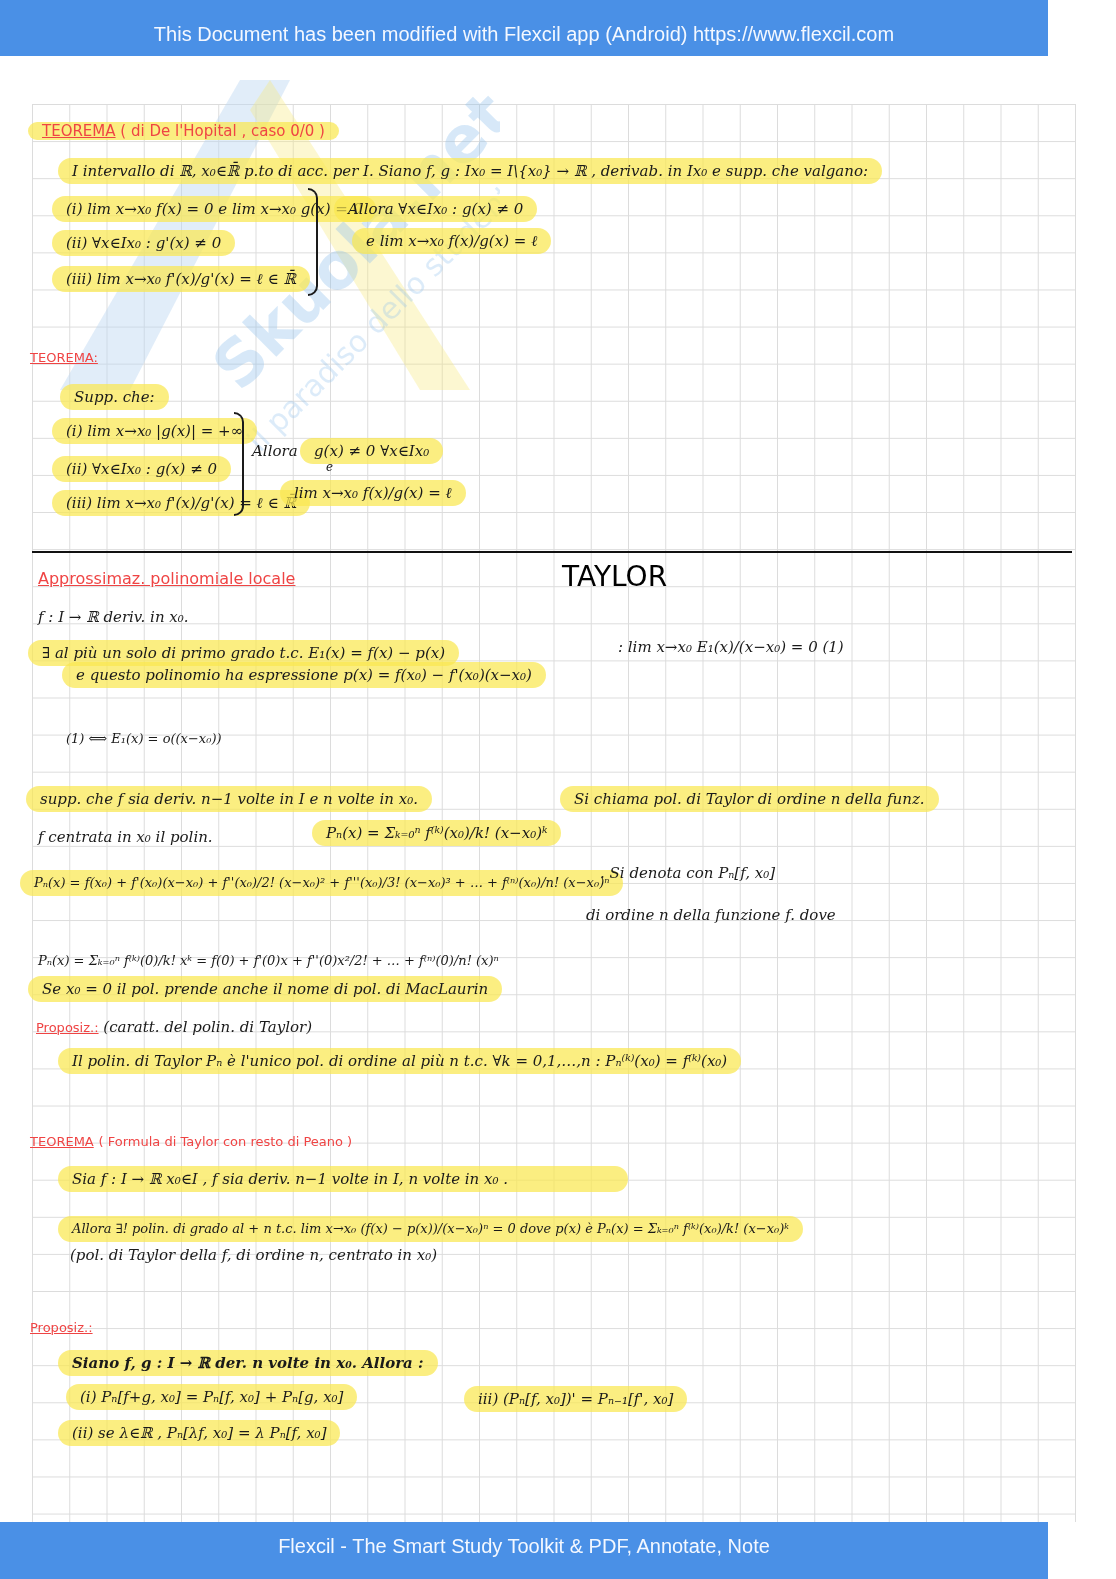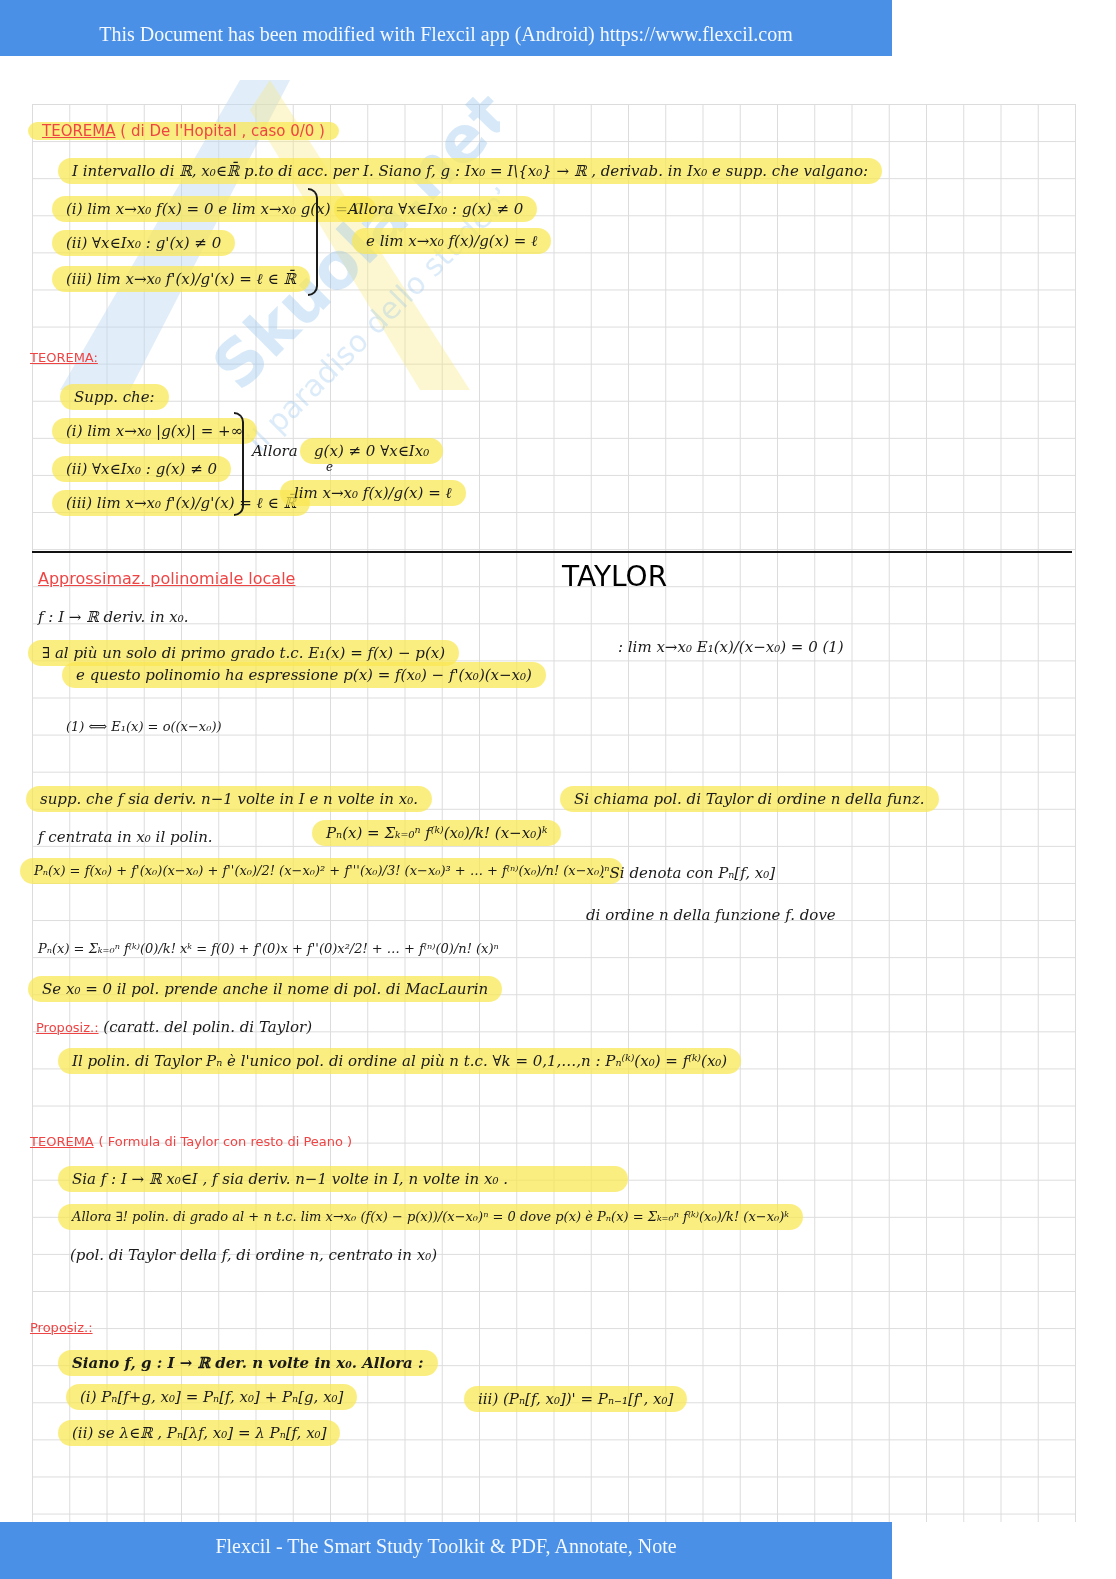--- a/index.html
+++ b/index.html
@@ -1,37 +1,37 @@
 <!DOCTYPE html>
 <html><head>
 <meta charset="utf-8">
 <style>
   html,body{margin:0;padding:0;}
   body{width:1116px;height:1579px;position:relative;background:#ffffff;overflow:hidden;
        font-family:"DejaVu Sans",sans-serif;color:#1a1a1a;}
-  .banner{position:absolute;left:0;width:892px;background:#4a90e6;color:#f4f8ff;
-          font-family:Liberation Serif, serif;font-size:20px;text-align:center;}
+  .banner{position:absolute;left:0;width:1048px;background:#4a90e6;color:#f4f8ff;
+          font-family:Liberation Sans, sans-serif;font-size:20px;text-align:center;}
   .banner.top{top:0;height:56px;line-height:68px;}
   .banner.bottom{top:1522px;height:57px;line-height:49px;}
   .grid{position:absolute;left:32px;top:104px;width:1043px;height:1418px;
         background-image:
           linear-gradient(to right,#dcdcdc 1px,transparent 1px),
           linear-gradient(to bottom,#dcdcdc 1px,transparent 1px);
         background-size:37.25px 100%,100% 37.1px;
         border-right:1px solid #dcdcdc;}
   .watermark{position:absolute;left:40px;top:60px;width:460px;height:420px;pointer-events:none;}
   .line{position:absolute;white-space:nowrap;font-family:"DejaVu Serif",serif;font-style:italic;
         font-size:15px;line-height:26px;}
   .hl{background:rgba(250,232,80,0.72);border-radius:14px;padding:0 14px;}
   .red{color:#ef4444;font-family:"DejaVu Sans",sans-serif;font-style:normal;}
   .ul{text-decoration:underline;}
   .title-big{font-family:"DejaVu Sans",sans-serif;font-style:normal;color:#000000;font-size:28px;line-height:34px;}
   .brace{position:absolute;border:2px solid #1a1a1a;border-left:none;border-radius:0 12px 12px 0;width:8px;}
   .rule{position:absolute;left:32px;top:551px;width:1040px;height:2px;background:#111;}
-  .small{font-size:13px;}
+  .small{font-size:13px;margin-top:12px;}
 </style>
 </head>
 <body>
 
 <div class="banner top">This Document has been modified with Flexcil app (Android) https://www.flexcil.com</div>
 
 <div class="grid"></div>
 
 <svg class="watermark" viewBox="0 0 460 420">
   <polygon points="20,330 200,20 250,20 90,330" fill="#bcd8f2" opacity="0.45"></polygon>

